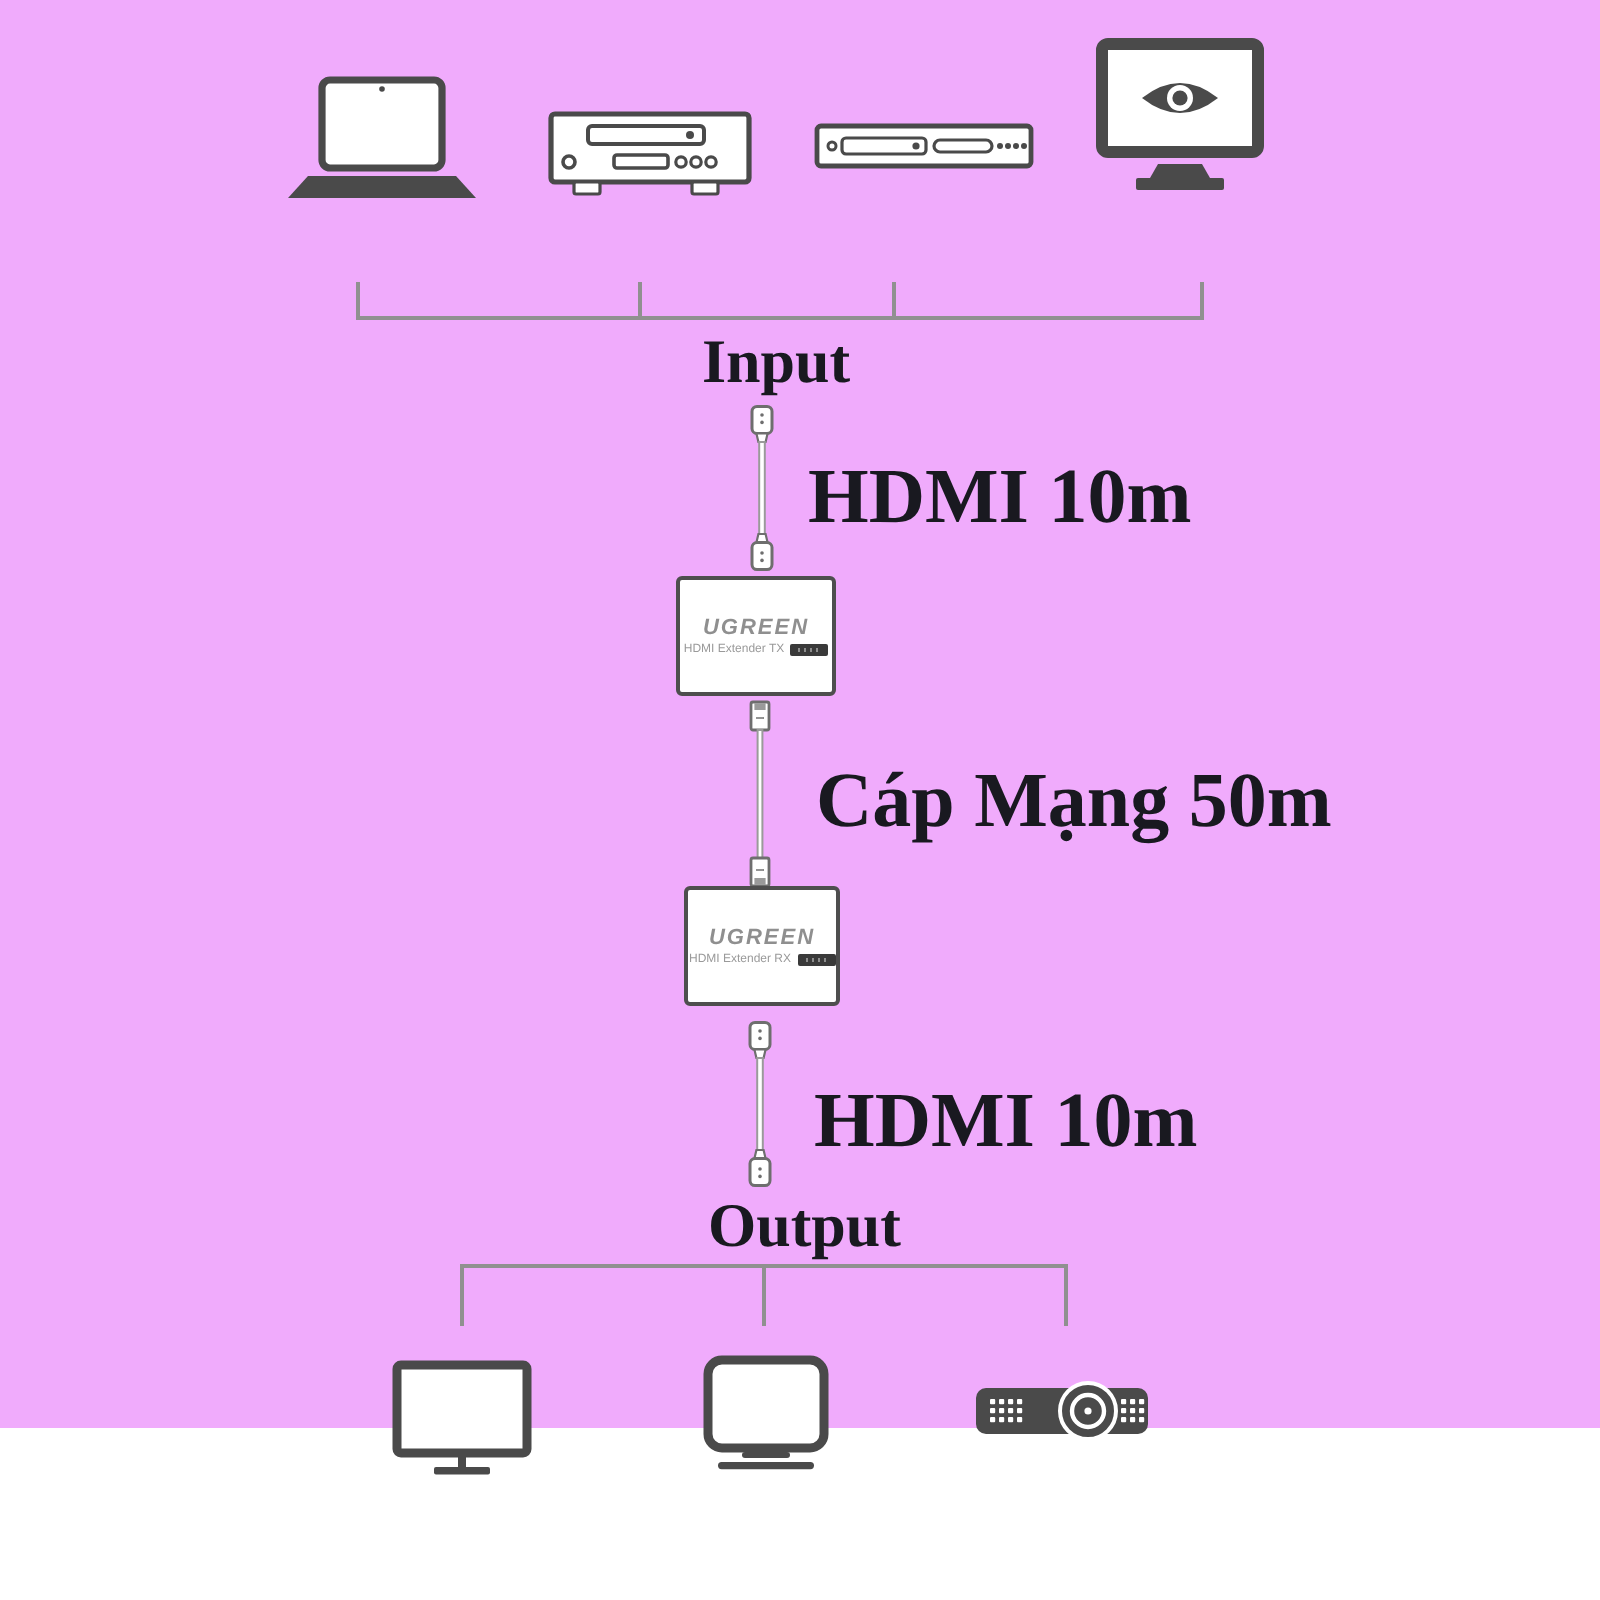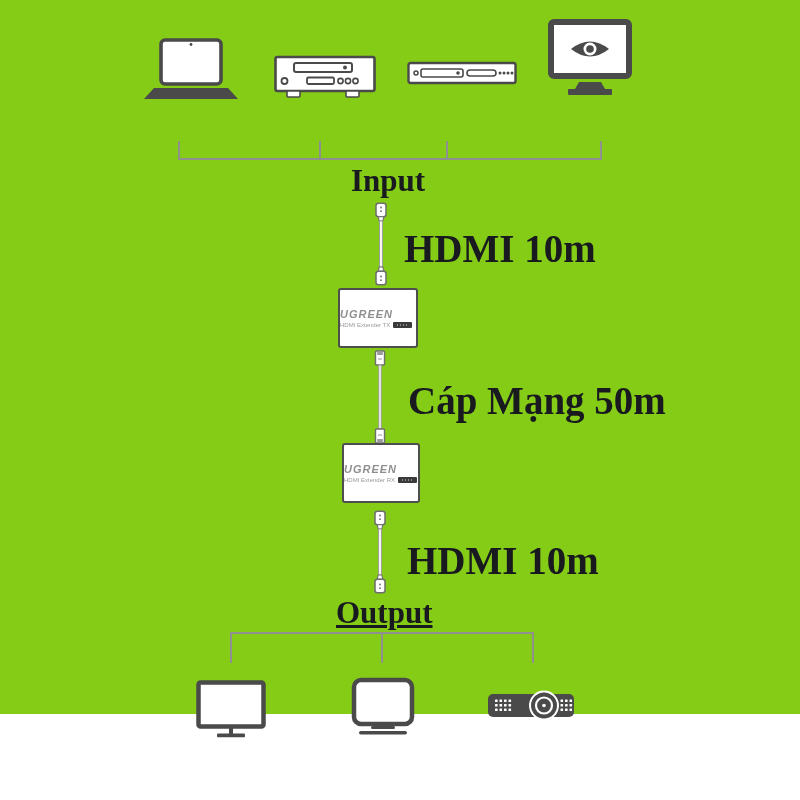--- a/index.html
+++ b/index.html
@@ -1,27 +1,27 @@
 <!DOCTYPE html>
 <html><head>
 <meta charset="utf-8">
 <style>
   * { margin:0; padding:0; box-sizing:border-box; }
   html,body { width:800px; height:800px; }
   body { background:#ffffff; font-family:"Liberation Serif", serif; position:relative; overflow:hidden; }
-  .stage { position:absolute; left:0; top:0; width:800px; height:714px; background:#84cc16; }
+  .stage { position:absolute; left:0; top:0; width:800px; height:714px; background:#f0abfc; }
   .abs { position:absolute; }
   .label { color:#191920; font-weight:bold; font-family:"Liberation Serif", serif; white-space:nowrap; }
   .big-label { font-size:31px; }
   .cable-label { font-size:39px; }
   .hline { background:#909090; height:2px; }
   .vtick { background:#909090; width:2px; }
   .extender {
     border:2.5px solid #4e4e4e; border-radius:3px; background:#ffffff;
-    display:flex; flex-direction:column; align-items:flex-start; justify-content:center; gap:2px;
+    display:flex; flex-direction:column; align-items:center; justify-content:center; gap:2px;
   }
   .brand {
     color:#8f8f8f; font-family:"Liberation Sans", sans-serif; font-weight:bold;
     font-style:italic; font-size:11px; letter-spacing:1px;
   }
   .model-line { display:flex; align-items:center; gap:3px; }
   .model-text { color:#9a9a9a; font-size:6px; font-family:"Liberation Sans", sans-serif; white-space:nowrap; }
   .chip {
     width:19px; height:6px; background:#3a3a3a; border-radius:1px;
     background-image:repeating-linear-gradient(90deg, #3a3a3a 0 2px, #8d8d8d 2px 3px);
@@ -142,21 +142,21 @@
       <path d="M6.2 14.7 L11.8 14.7 L10.8 19 L7.2 19 Z" fill="#ffffff" stroke="#6e6e6e" stroke-width="1.1"></path>
       <rect x="7.6" y="19" width="2.8" height="46" fill="#ffffff" stroke="#9a9a9a" stroke-width="1"></rect>
       <path d="M7.2 65 L10.8 65 L11.8 69.3 L6.2 69.3 Z" fill="#ffffff" stroke="#6e6e6e" stroke-width="1.1"></path>
       <rect x="4" y="69.3" width="10" height="13.5" rx="2.5" fill="#ffffff" stroke="#6e6e6e" stroke-width="1.5"></rect>
       <circle cx="9" cy="74.5" r="0.9" fill="#6e6e6e"></circle>
       <circle cx="9" cy="78.2" r="0.9" fill="#6e6e6e"></circle>
     </svg>
   </div>
   <div class="abs label cable-label" style="left:407px; top:538px;">HDMI 10m</div>
 
-  <div class="abs label big-label" style="left:336px; top:595px;text-decoration:underline;">Output</div>
+  <div class="abs label big-label" style="left:354px; top:595px;">Output</div>
 
   <div class="abs hline" style="left:230px; top:632px; width:304px;"></div>
   <div class="abs vtick" style="left:230px; top:634px; height:29px;"></div>
   <div class="abs vtick" style="left:381px; top:634px; height:29px;"></div>
   <div class="abs vtick" style="left:532px; top:634px; height:29px;"></div>
 
   <div class="abs" style="left:196px; top:680px;">
     <svg width="70" height="58" viewBox="0 0 70 58">
       <rect x="2.5" y="2.5" width="65" height="44" rx="2" fill="#ffffff" stroke="#4a4a4a" stroke-width="4.5"></rect>
       <rect x="33" y="47" width="4" height="7" fill="#4a4a4a"></rect>

